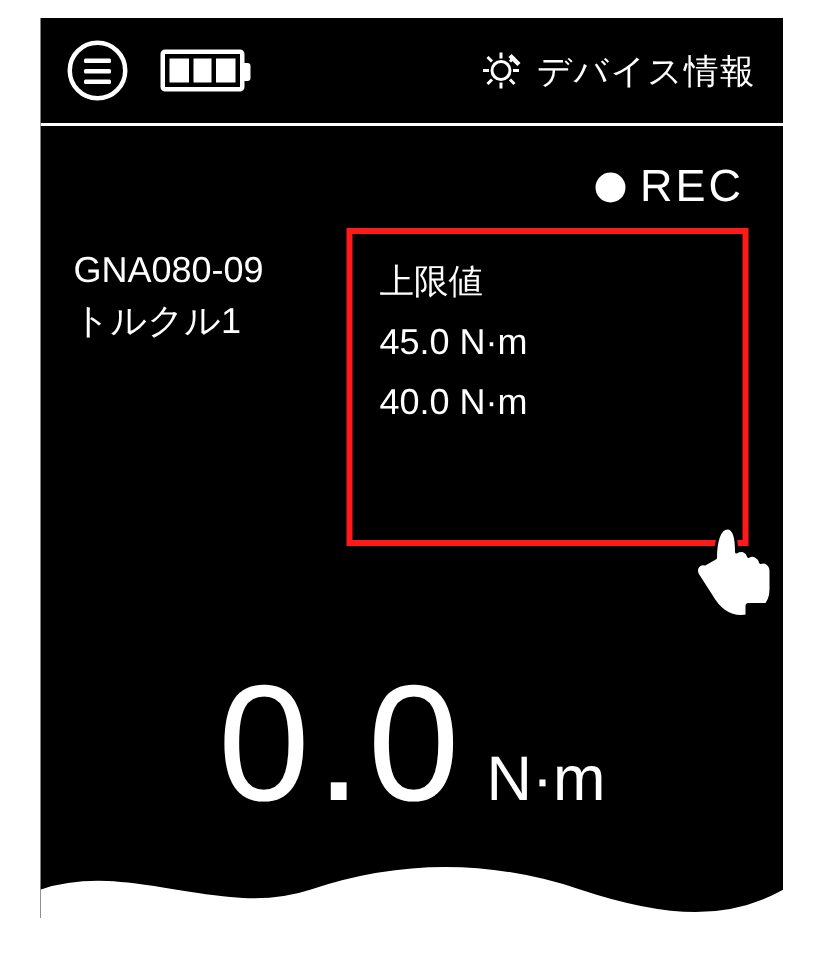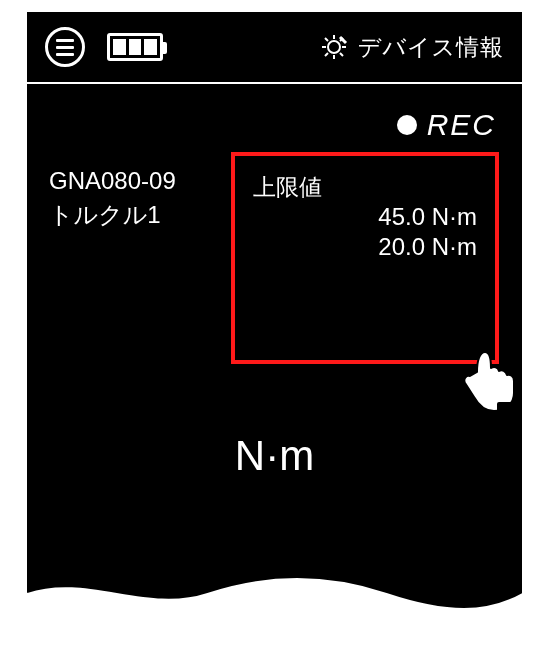--- a/index.html
+++ b/index.html
@@ -47,39 +47,39 @@
   .spacer { flex: 1; }
   .dev-info { display:flex; align-items:center; gap:8px;font-family:Liberation Serif, serif; }
   .gear-icon { width:32px; height:32px; }
   .gear-icon svg { width:100%; height:100%; }
   .dev-info-label { font-size: 23px; letter-spacing: 1px; }
 
   
   .rec {
     position: absolute; right: 26px; top: 96px;
     display:flex; align-items:center; gap:10px;
-    font-size: 30px; font-weight: 500; letter-spacing: 2px; font-style: italic;
+    font-size: 30px; font-weight: 500; letter-spacing: 2px;
   }
   .rec .dot { width:20px; height:20px; background:#fff; border-radius:50%; }
 
   
   .device {
     position:absolute; left: 22px; top: 152px;
     font-size: 24px; line-height: 1.4;
   }
 
   
   .limits {
     position:absolute; left: 204px; top: 140px;
     width: 268px; height: 212px;
     border: 4px solid #ff1a1a;
     padding: 12px 18px 17px 18px;
   }
   .limits .row-label { font-size: 23px; margin-top: 4px; }
-  .limits .row-val { font-size: 24px; text-align: right; margin-top: 0px; margin-bottom: 2px;}
+  .limits .row-val { font-size: 24px; margin-top: 12px; margin-bottom: 2px;}
 
   
   .hand {
     position:absolute; left: 432px; top: 332px;
     width: 62px; height: 70px;
     pointer-events: none;
   }
 
   
   .reading {
@@ -130,31 +130,32 @@
   </div>
 
   <div class="device">
     <div>GNA080-09</div>
     <div>トルクル1</div>
   </div>
 
   <div class="limits">
     <div class="row-label">上限値</div>
     <div class="row-val">45.0 N·m</div>
-    <div class="row-val">20.0 N·m</div>
+    <div class="row-val">40.0 N·m</div>
   </div>
 
   <svg class="hand" viewBox="0 0 62 70">
     <g stroke="#000" stroke-width="2" fill="#fff" stroke-linejoin="round" stroke-linecap="round">
       <path d="M18 28 c0 -12 3 -20 8 -20 c4 0 6 6 6 16 c3 -2 7 -1 8 3 c3 -2 7 0 8 4 c3 -1 7 1 7 6 v12 c0 10 -8 18 -20 18 c-9 0 -15 -5 -20 -14 l-9 -14 c-2 -4 1 -8 5 -7 z"></path>
     </g>
     <rect x="38" y="58" width="24" height="10" fill="#000" rx="2"></rect>
   </svg>
 
   <div class="reading">
+    <span class="value">0.0</span>
     <span class="unit">N·m</span>
   </div>
 
   <svg class="tear" viewBox="0 0 495 44" preserveAspectRatio="none">
     <path d="M0 22 C 60 2, 120 42, 180 22 S 300 2, 360 22 S 460 42, 495 22 L495 44 L0 44 Z" fill="#fff"></path>
     <path d="M0 22 C 60 2, 120 42, 180 22 S 300 2, 360 22 S 460 42, 495 22" fill="none" stroke="#000" stroke-width="2"></path>
   </svg>
 
 </div>
 

